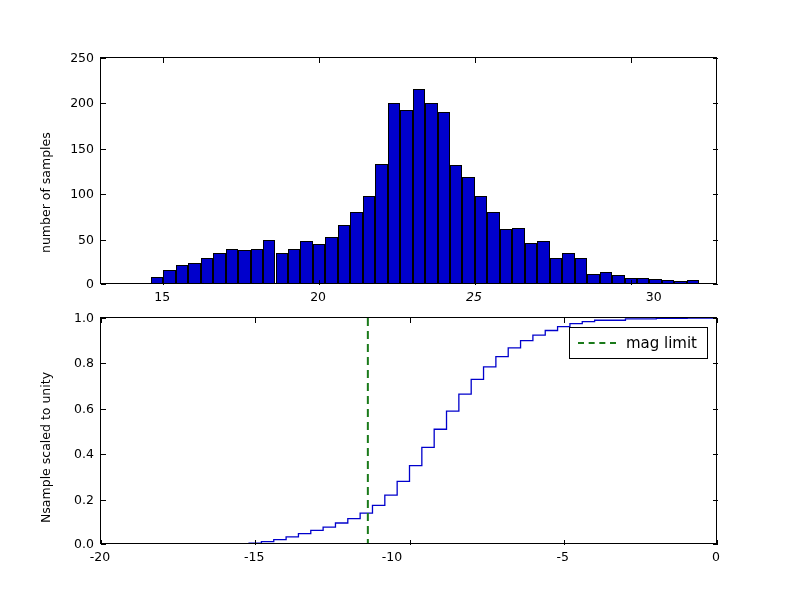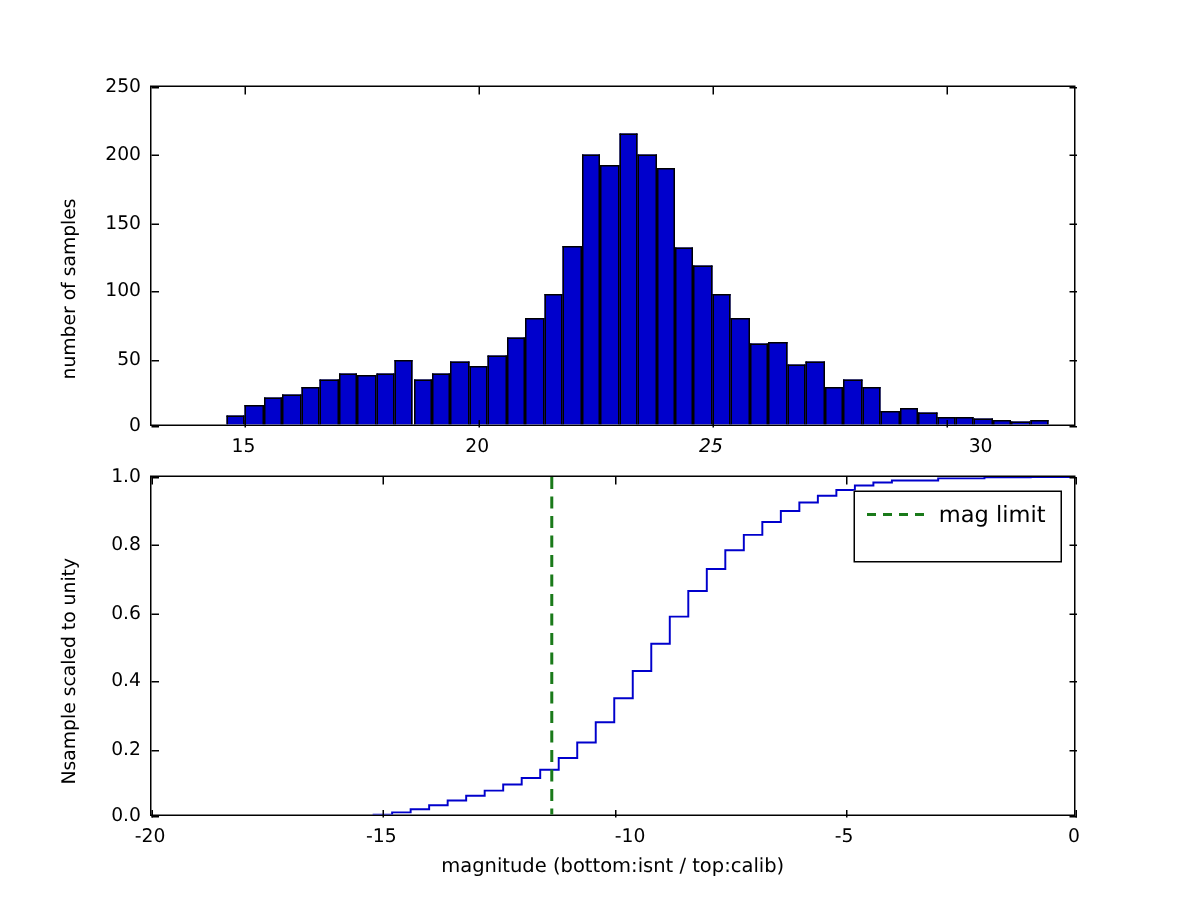--- a/index.html
+++ b/index.html
@@ -45,35 +45,34 @@
   .bar{position:absolute;bottom:0;background:#0000cc;border-left:1px solid #000;border-top:1px solid #000;border-right:1px solid #000;box-sizing:border-box;}
 
   #cumsvg{position:absolute;left:0;top:0;}
 
   .legend{
     position:absolute;
     box-sizing:border-box;
     border:1px solid #000;
     background:#fff;
     right:8px;top:9px;
-    padding:6px 10px 22px 8px;
+    padding:6px 10px 6px 8px;
     display:flex;align-items:center;gap:10px;
     font-size:15px;
   }
   .legend-line{display:inline-block;width:38px;height:0;border-top:2px dashed #1a7a1a;}
 </style>
 </head>
 <body>
 
 <div id="root">
 
 
   <div class="ylabel" id="ylab-top">number of samples</div>
   <div class="ylabel" id="ylab-bot">Nsample scaled to unity</div>
-  <div class="xlabel">magnitude (bottom:isnt / top:calib)</div>
 
   <div class="axes" id="ax-top">
     <div class="plotarea" id="top-plot">
         <div class="bar" style="left: 49.8586px; width: 12.4646px; height: 6.356px;"></div>
         <div class="bar" style="left: 62.3232px; width: 12.4646px; height: 12.712px;"></div>
         <div class="bar" style="left: 74.7879px; width: 12.4646px; height: 18.16px;"></div>
         <div class="bar" style="left: 87.2525px; width: 12.4646px; height: 19.976px;"></div>
         <div class="bar" style="left: 99.7172px; width: 12.4646px; height: 24.516px;"></div>
         <div class="bar" style="left: 112.182px; width: 12.4646px; height: 29.964px;"></div>
         <div class="bar" style="left: 124.646px; width: 12.4646px; height: 33.596px;"></div>
@@ -177,21 +176,21 @@
     <div class="ticklabel" style="left: 473.939px; top: 289px; transform: translate(-50%, 0px); font-style: italic;">25</div>
     <div class="ticklabel" style="left: 629.747px; top: 289px; transform: translate(-50%, 0px); margin-left: 24px;">30</div>
     <div class="ticklabel" style="left: 94px; top: 283px; transform: translate(-100%, -50%);">0</div>
     <div class="ticklabel" style="left: 94px; top: 238.6px; transform: translate(-100%, -50%);">50</div>
     <div class="ticklabel" style="left: 94px; top: 193.2px; transform: translate(-100%, -50%);">100</div>
     <div class="ticklabel" style="left: 94px; top: 147.8px; transform: translate(-100%, -50%);">150</div>
     <div class="ticklabel" style="left: 94px; top: 102.4px; transform: translate(-100%, -50%);">200</div>
     <div class="ticklabel" style="left: 94px; top: 57px; transform: translate(-100%, -50%);">250</div>
     <div class="ticklabel" style="left: 100px; top: 549px; transform: translate(-50%, 0px);">-20</div>
     <div class="ticklabel" style="left: 254.25px; top: 549px; transform: translate(-50%, 0px);">-15</div>
-    <div class="ticklabel" style="left: 420px; top: 549px; transform: translate(-50%, 0px); text-align: right;">-10</div>
+    <div class="ticklabel" style="left: 392px; top: 549px; transform: translate(-50%, 0px); text-align: right;">-10</div>
     <div class="ticklabel" style="left: 562.75px; top: 549px; transform: translate(-50%, 0px);">-5</div>
     <div class="ticklabel" style="left: 716px; top: 549px; transform: translate(-50%, 0px);">0</div>
     <div class="ticklabel" style="left: 94px; top: 543px; transform: translate(-100%, -50%);">0.0</div>
     <div class="ticklabel" style="left: 94px; top: 498.6px; transform: translate(-100%, -50%);">0.2</div>
     <div class="ticklabel" style="left: 94px; top: 453.2px; transform: translate(-100%, -50%);">0.4</div>
     <div class="ticklabel" style="left: 94px; top: 407.8px; transform: translate(-100%, -50%);">0.6</div>
     <div class="ticklabel" style="left: 94px; top: 362.4px; transform: translate(-100%, -50%);">0.8</div>
     <div class="ticklabel" style="left: 94px; top: 317px; transform: translate(-100%, -50%);">1.0</div>
   </div>
 

